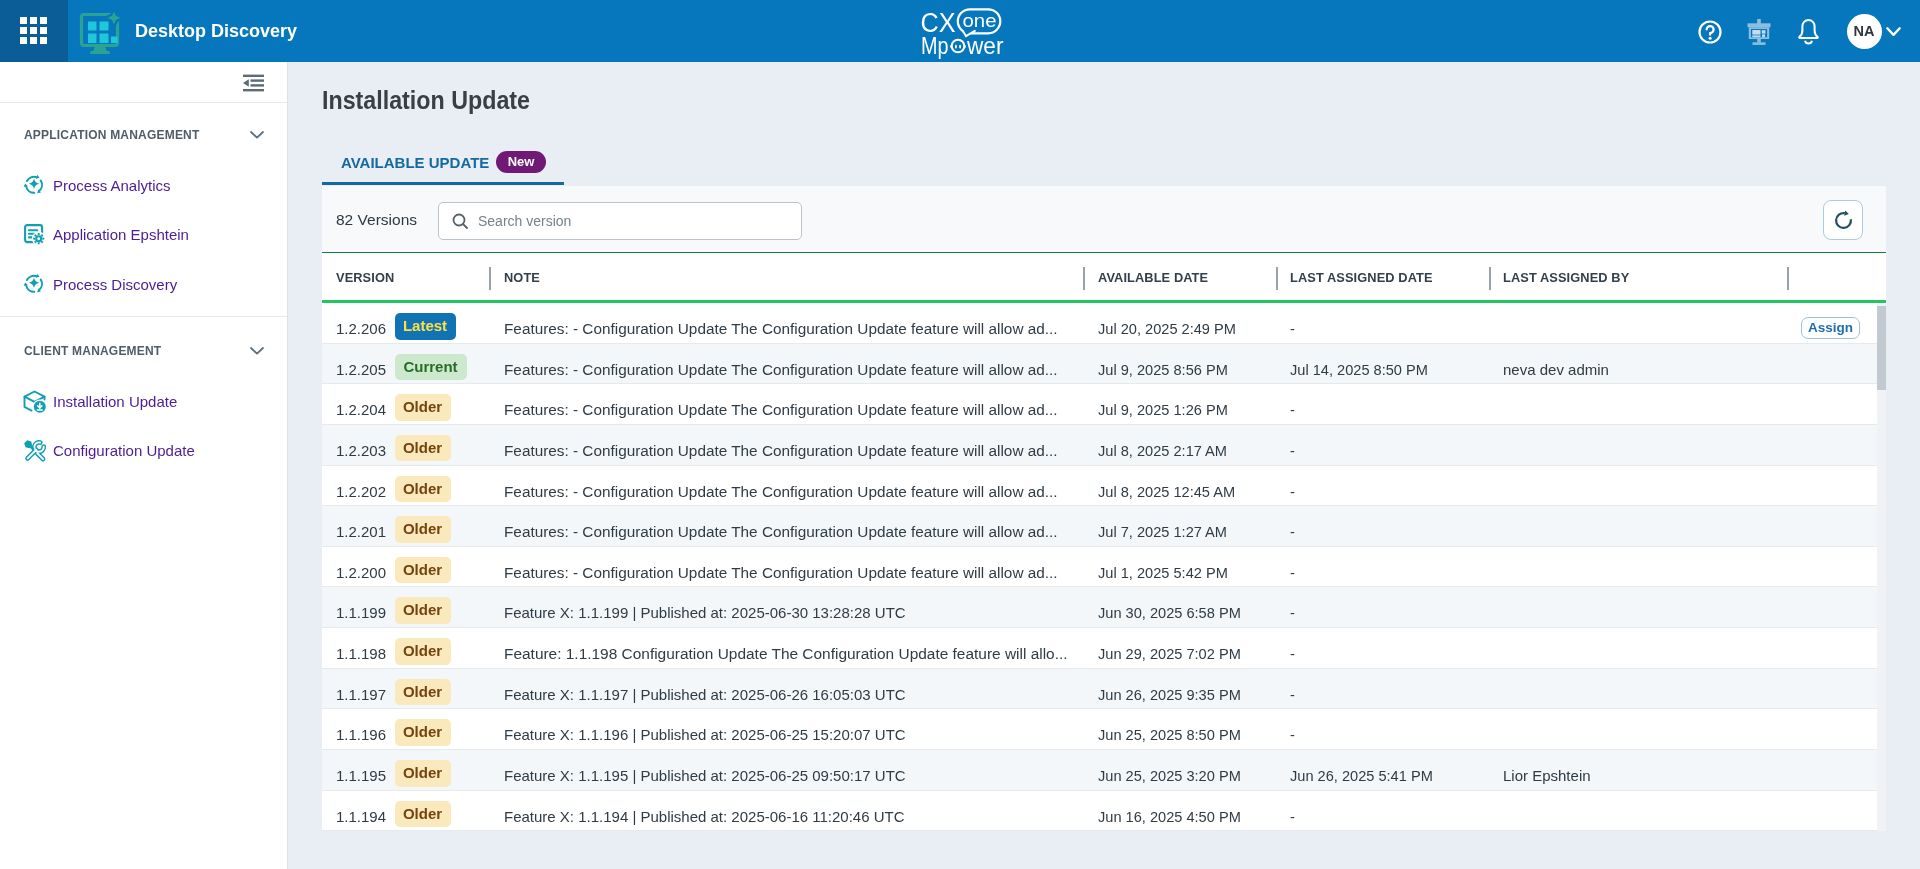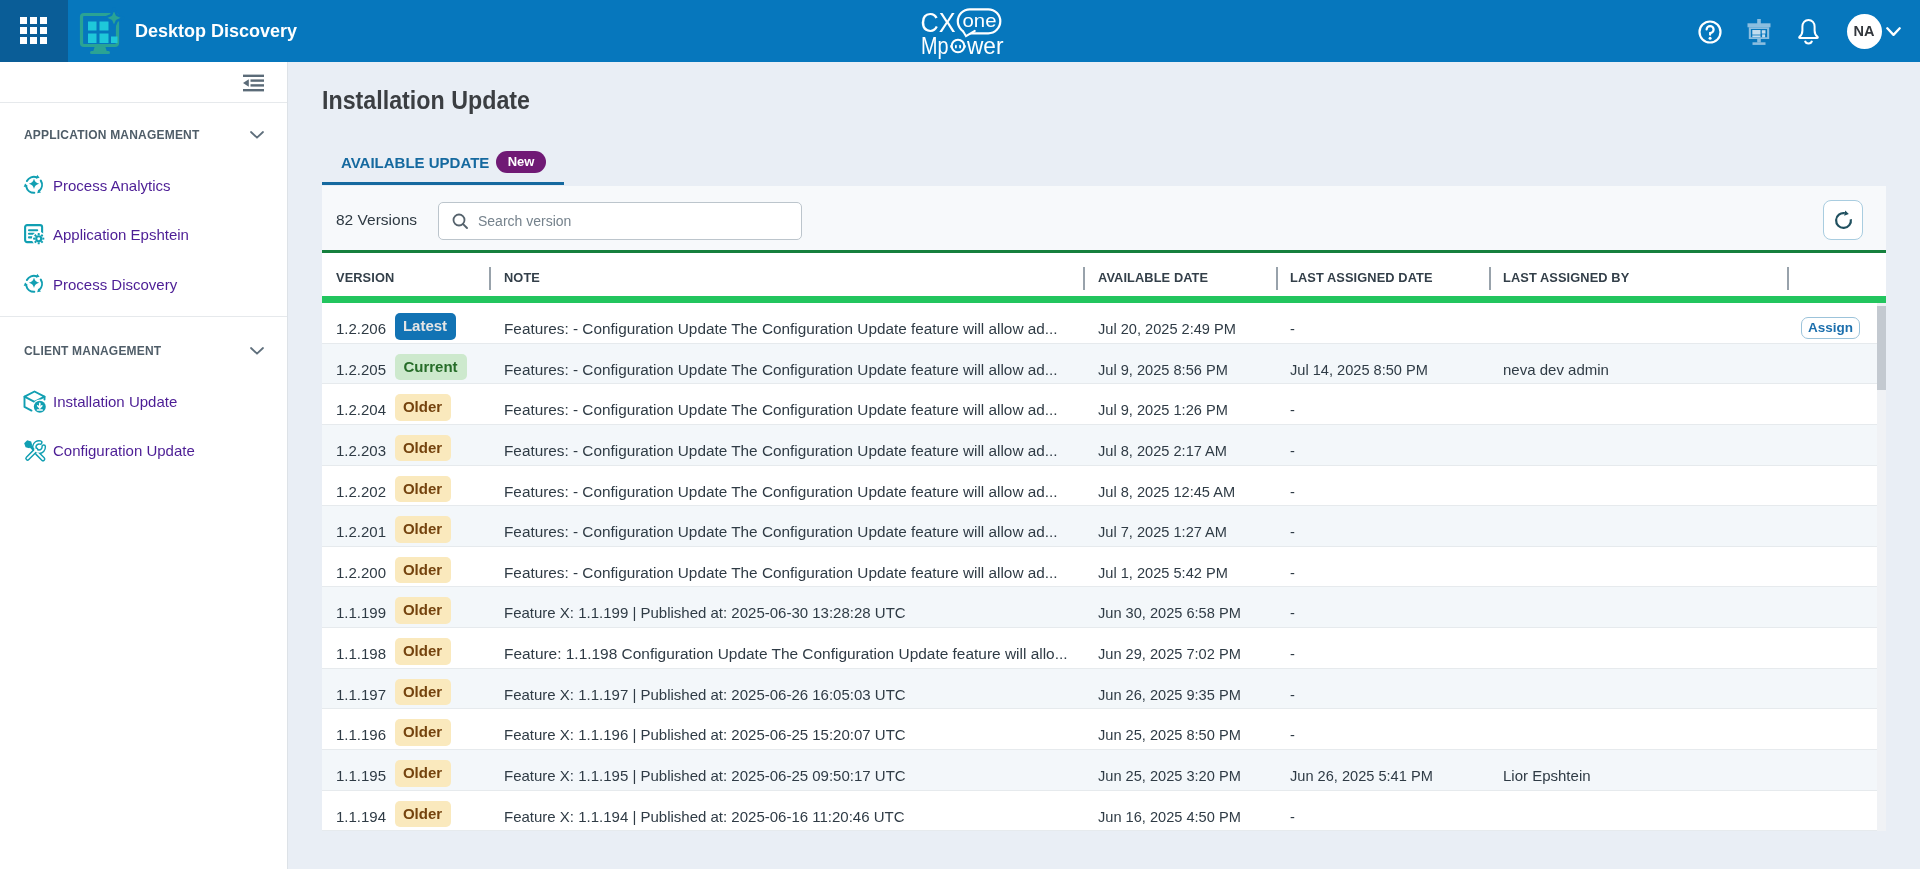--- a/index.html
+++ b/index.html
@@ -18,42 +18,42 @@
 .item { position:absolute; left:53px; height:22px; line-height:22px; color:#4c1d95; font-size:15px; }
 .icon { position:absolute; left:23px; }
 
 
 .h1 { position:absolute; left:322px; top:86px; color:#3b3e42; font-size:25px; font-weight:700; transform:scaleX(0.93); transform-origin:left top; }
 .tab1 { position:absolute; left:341px; top:154px; color:#15699f; font-size:15px; font-weight:700; }
 .tabnew { position:absolute; left:496px; top:151px; width:50px; height:22px; background:#701a75; border-radius:11px; color:#fff; font-size:13px; font-weight:700; text-align:center; line-height:22px; }
 .tab2 { position:absolute; left:583px; top:164px; color:#5d5750; font-size:15px; font-weight:700;margin-top:44px; }
 .underline { position:absolute; left:322px; top:182px; width:242px; height:3px; background:#15699f; }
 
-.toolbar { position:absolute; left:322px; top:186px; width:1564px; height:67px; background:#f7f9fb; border-bottom:3px solid #15803d; }
+.toolbar { position:absolute; left:322px; top:186px; width:1564px; height:67px; background:#f7f9fb; border-bottom:1px solid #15803d; }
 .vcount { position:absolute; left:14px; top:0; height:67px; line-height:67px; color:#2e3942; font-size:15.5px; }
 .search { position:absolute; left:116px; top:16px; width:364px; height:38px; background:#fff; border:1px solid #bcc5cc; border-radius:5px;padding-left:16px; }
 .search .ph { position:absolute; left:39px; top:0; height:36px; line-height:36px; color:#75828c; font-size:14px; }
 .refresh { position:absolute; left:1501px; top:14px; width:40px; height:40px; background:#fff; border:1px solid #a9cde0; border-radius:8px; }
 
 .tblwrap { position:absolute; left:322px; top:253px; width:1564px; background:#fff; }
-.thead { position:relative; height:50px; border-bottom:7px solid #22c55e; }
+.thead { position:relative; height:50px; border-bottom:3px solid #22c55e; }
 .th { position:absolute; top:0; height:50px; line-height:50px; color:#333f49; font-size:12.8px; font-weight:700; letter-spacing:0.1px; }
 .sep { position:absolute; top:14px; width:2px; height:23px; background:#98a2ab; }
 .trow { position:relative; height:40.65px; border-bottom:1px solid #e6eaed; background:#fff; }
 .trow.alt { background:#f3f7fa; }
 .cell { position:absolute; top:6px; height:40px; line-height:40px; color:#2f3b45; font-size:15px; white-space:nowrap; }
 .c-ver { left:14px; }
 .c-note { left:182px; font-size:15.33px; }
 .n2 { font-size:15px !important; }
 .n3 { font-size:15.45px !important; }
 .c-d1 { left:776px; font-size:14.6px; }
 .c-d2 { left:968px; font-size:14.6px; }
 .c-by { left:1181px; }
 .badge { position:absolute; left:72.5px; top:10px; height:26.5px; line-height:26.5px; border-radius:5px; font-size:15px; font-weight:700; text-align:center; }
-.b-latest { width:61px; background:#1273b4; color:#e5e5e5; }
+.b-latest { width:61px; background:#1273b4; color:#fde047; }
 .b-current { width:72px; background:#cde9cd; color:#266c28; }
 .b-older { width:56px; background:#fae9bd; color:#74430e; }
 .assign { position:absolute; left:1479px; top:14px; width:59px; height:22px; background:#fff; border:1px solid #9cc3da; border-radius:7px; color:#1c6fad; font-size:13.5px; font-weight:700; text-align:center; line-height:20px; }
 .sbar { position:absolute; left:1877px; top:306px; width:9px; height:84px; background:#c3c9d0; }
 svg { display:block; }
 </style>
 </head>
 <body>
 
 <div class="hdr">

